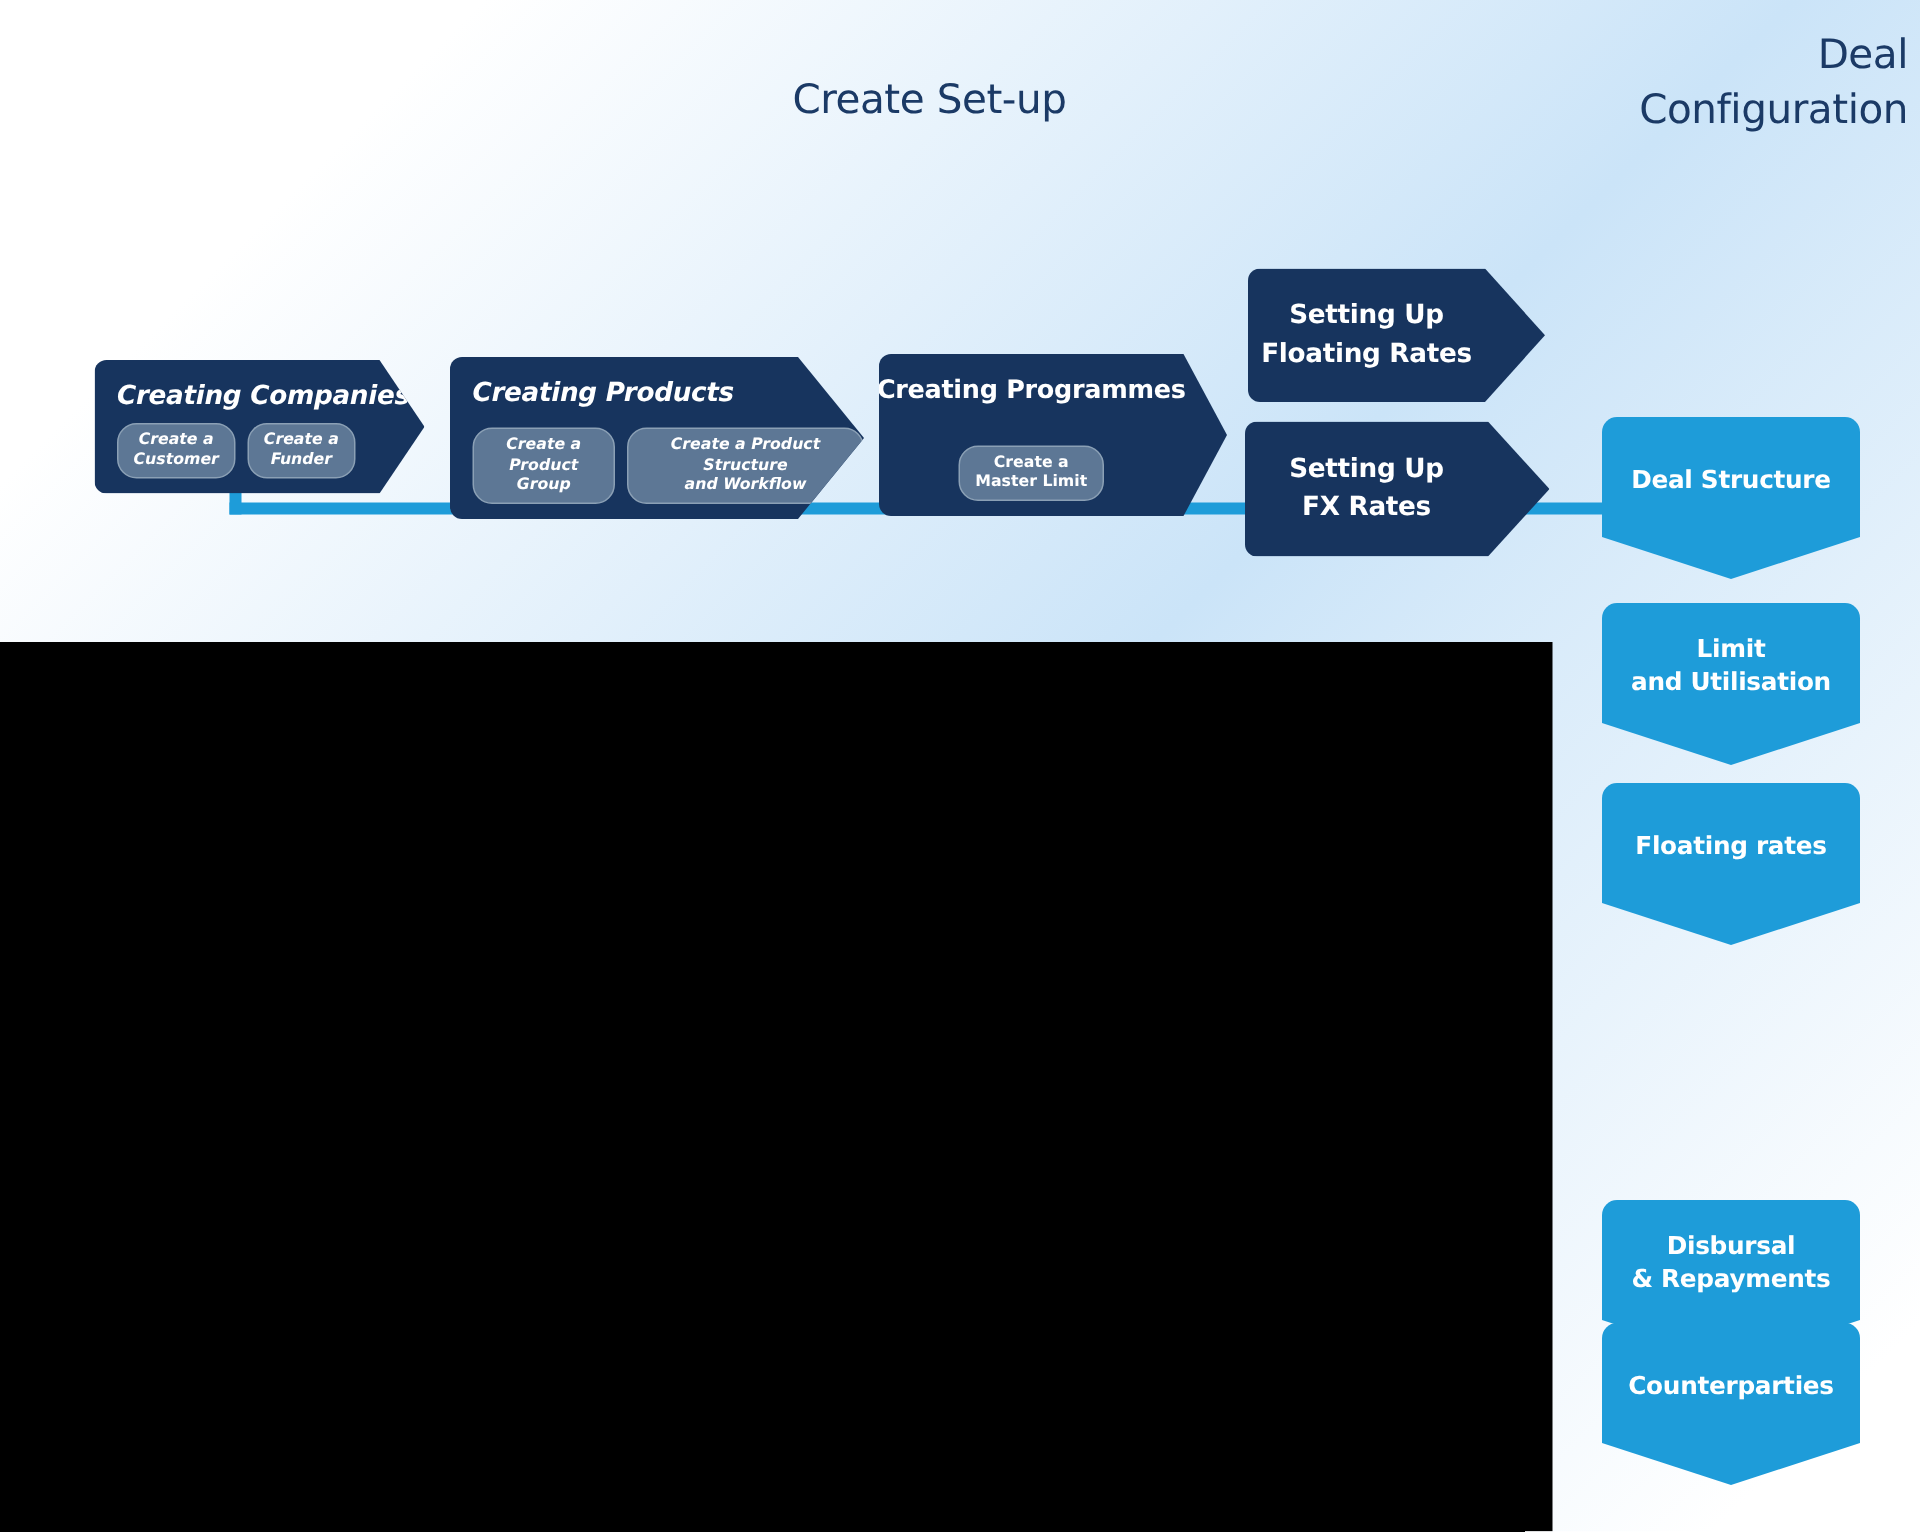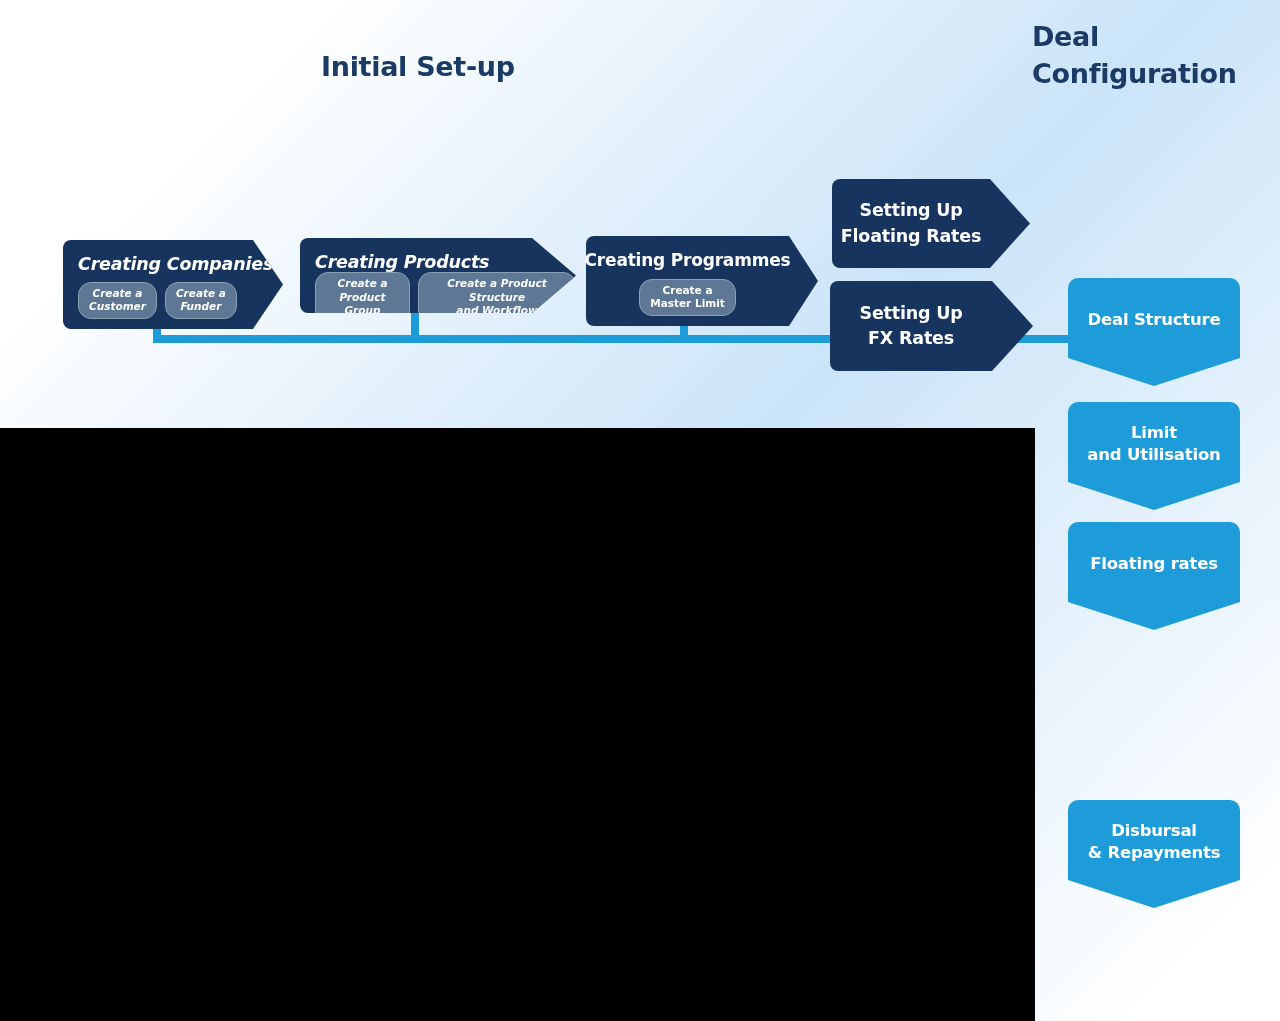--- a/index.html
+++ b/index.html
@@ -2,22 +2,22 @@
 <html><head>
 <meta charset="utf-8">
 <style>
   html,body{margin:0;padding:0;background:#fff;}
   .stage{
     position:relative;width:1280px;height:1021px;overflow:hidden;
     background:linear-gradient(135deg,#ffffff 14%,#cbe4f8 52%,#ffffff 94%);
     font-family:"DejaVu Sans","Liberation Sans",sans-serif;
   }
   .main-title{
-    position:absolute;color:#1b3a66;font-weight:bold;font-size:27px;
-    text-align:left;letter-spacing:-0.3px;line-height:37px;white-space:pre-line;
+    position:absolute;color:#1b3a66;font-weight:normal;font-size:27px;
+    text-align:right;letter-spacing:-0.3px;line-height:37px;white-space:pre-line;
   }
   #title-initial{left:321px;top:48px;width:390px;}
   #title-dealconf{left:1032px;top:18px;width:240px;}
   .connector{position:absolute;background:#1e9cd9;}
   .arrow-box{
     position:absolute;background:#17345e;color:#ffffff;border-radius:8px;
     box-sizing:border-box;display:flex;flex-direction:column;margin-top:48px;
   }
   .arrow-box .box-title{
     font-weight:bold;font-size:17.5px;letter-spacing:-0.2px;white-space:nowrap;
@@ -44,21 +44,21 @@
     color:#fff;font-weight:bold;font-size:16.5px;letter-spacing:-0.2px;
     text-align:center;white-space:pre-line;line-height:1.35;
   }
   .black-region{position:absolute;left:0;top:428px;width:1035px;height:593px;background:#000;}
 </style>
 </head>
 <body>
 
 <div class="stage">
 
-  <div class="main-title" id="title-initial">Initial Set-up</div>
+  <div class="main-title" id="title-initial">Create Set-up</div>
   <div class="main-title" id="title-dealconf">Deal
 Configuration</div>
 
   <div class="connector" style="left:153px;top:276px;width:8px;height:67px;"></div>
   <div class="connector" style="left:411px;top:276px;width:8px;height:67px;"></div>
   <div class="connector" style="left:680px;top:274px;width:8px;height:69px;"></div>
   <div class="connector" style="left:911px;top:216px;width:8px;height:20px;"></div>
   <div class="connector" style="left:911px;top:318px;width:8px;height:25px;"></div>
   <div class="connector" style="left:153px;top:335px;width:917px;height:8px;"></div>
 
@@ -66,32 +66,32 @@
               clip-path:polygon(0 0,190px 0,100% 50%,190px 100%,0 100%);">
     <div class="box-title">Creating Companies</div>
     <div class="pill-row">
       <div class="pill">Create a
 Customer</div>
       <div class="pill">Create a
 Funder</div>
     </div>
   </div>
 
-  <div class="arrow-box left-pad" style="left:300px;top:190px;width:276px;height:75px;
+  <div class="arrow-box left-pad" style="left:300px;top:190px;width:276px;height:108px;
               clip-path:polygon(0 0,232px 0,100% 50%,232px 100%,0 100%);">
     <div class="box-title">Creating Products</div>
     <div class="pill-row">
       <div class="pill">Create a
 Product Group</div>
       <div class="pill">Create a Product Structure
 and Workflow</div>
     </div>
   </div>
 
-  <div class="arrow-box centered-box" style="left:586px;top:188px;width:232px;height:90px;padding:14px 29px 10px 0;
+  <div class="arrow-box centered-box" style="left:586px;top:188px;width:232px;height:108px;padding:14px 29px 10px 0;
               clip-path:polygon(0 0,203px 0,100% 50%,203px 100%,0 100%);">
     <div class="box-title" style="font-size:17px;">Creating Programmes</div>
     <div class="pill-row">
       <div class="pill">Create a
 Master Limit</div>
     </div>
   </div>
 
   <div class="arrow-box setting-box" style="left:832px;top:131px;width:198px;height:89px;padding-right:40px;
               clip-path:polygon(0 0,158px 0,100% 50%,158px 100%,0 100%);">
@@ -112,16 +112,19 @@
   <div class="banner" style="top:278px;">
     <div class="banner-label">Deal Structure</div>
   </div>
   <div class="banner" style="top:522px;">
     <div class="banner-label">Floating rates</div>
   </div>
   <div class="banner" style="top:764px;margin-top:36px;">
     <div class="banner-label">Disbursal
 &amp; Repayments</div>
   </div>
+  <div class="banner" style="top:882px;">
+    <div class="banner-label">Counterparties</div>
+  </div>
 
   <div class="black-region"></div>
 
 </div>
 
 </body></html>

